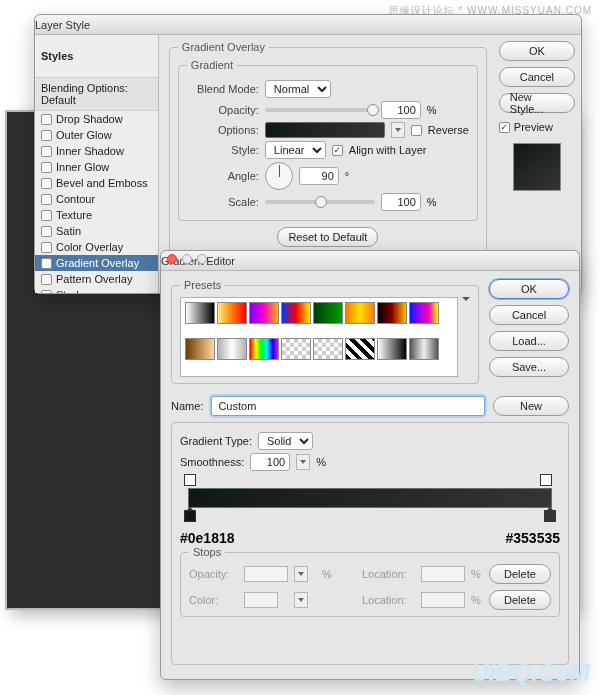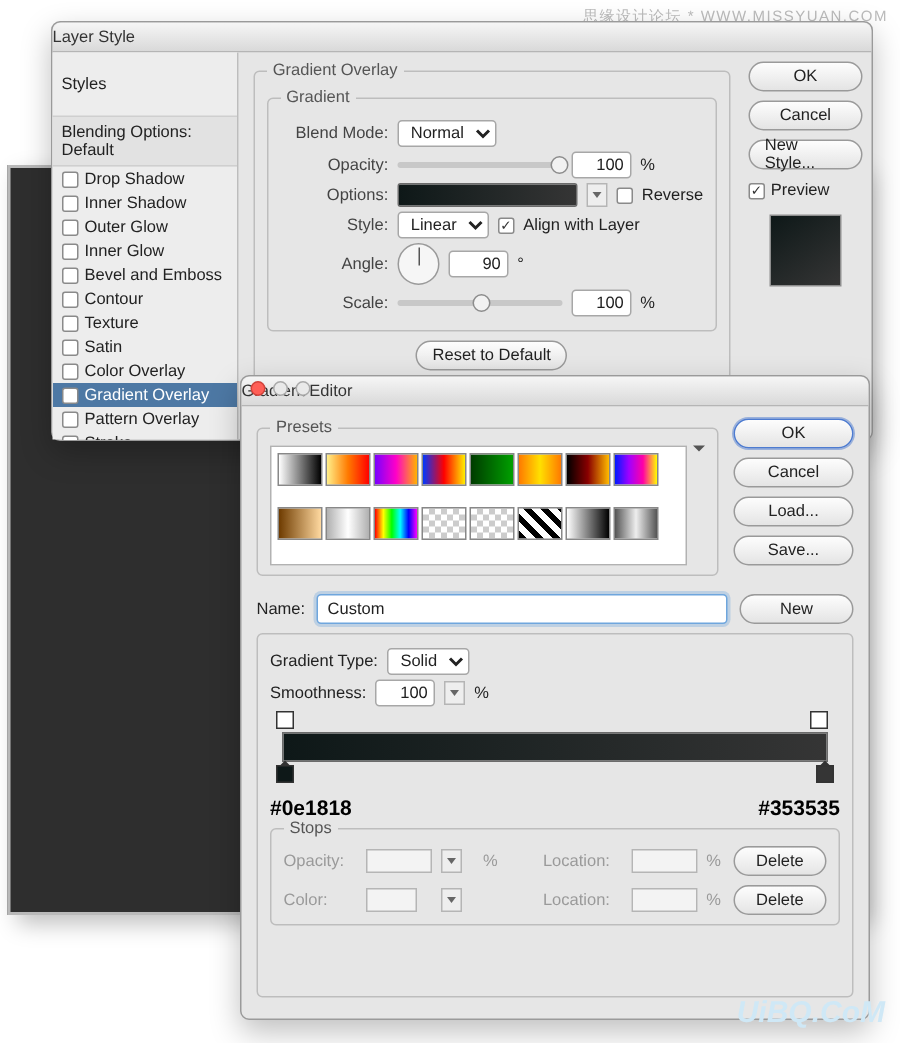--- a/index.html
+++ b/index.html
@@ -1,26 +1,26 @@
 <!DOCTYPE html>
 <html><head>
 <meta charset="utf-8">
 <style>
   *{box-sizing:border-box;font-family:"Lucida Grande","Segoe UI",Arial,sans-serif;font-size:11px;color:#222}
   body{margin:0;width:600px;height:695px;background:#fff;position:relative;overflow:hidden}
   .watermark-top{position:absolute;top:4px;right:8px;font-size:10px;color:#bcbcbc;letter-spacing:1px}
-  .watermark-bottom{position:absolute;bottom:8px;right:10px;font-size:20px;font-weight:bold;color:#cfe8f6;font-style:italic}
+  .watermark-bottom{position:absolute;bottom:8px;right:10px;font-size:24px;font-weight:bold;color:#cfe8f6;font-style:italic}
   .canvas{position:absolute;left:5px;top:110px;width:570px;height:500px;background:#2e2e2e;border:2px solid #b9b9b9;box-shadow:6px 6px 14px rgba(0,0,0,.25)}
   
   .dlg{position:absolute;background:#e6e6e6;border:1px solid #9a9a9a;border-radius:6px;box-shadow:0 8px 20px rgba(0,0,0,.25)}
   .dlg-ls{left:34px;top:14px;width:548px;height:280px}
   .dlg-title{height:20px;line-height:20px;background:linear-gradient(#f6f6f6,#d9d9d9);border-bottom:1px solid #b5b5b5;border-radius:6px 6px 0 0;font-size:11px;color:#333}
   .ls-body{display:flex;height:calc(100% - 20px)}
   .styles-col{width:130px;border-right:1px solid #bdbdbd;background:#ededed;display:flex;flex-direction:column}
-  .styles-head{padding:15px 6px;border-bottom:1px solid #cfcfcf;font-weight:normal}
+  .styles-head{padding:15px 6px;border-bottom:1px solid #cfcfcf;font-weight:bold}
   .blend-head{padding:4px 6px;border-bottom:1px solid #cfcfcf;background:#e2e2e2}
   .style-list{flex:1;overflow:auto}
   .style-item{display:flex;align-items:flex-end;gap:4px;padding:2px 6px;cursor:default}
   .style-item.indent{}
   .style-item.sel{background:#4d78a4;color:#fff}
   .style-item.sel span{color:#fff}
   .chk{width:11px;height:11px;border:1px solid #8a8a8a;border-radius:2px;background:#fff;display:inline-flex;align-items:center;justify-content:center;font-size:9px;line-height:1;color:#333}
   .center-col{flex:1;padding:6px 6px 6px 10px}
   fieldset{border:1px solid #bdbdbd;border-radius:4px;margin:0 0 6px;padding:6px 8px}
   legend{padding:0 4px;color:#555}
@@ -82,25 +82,25 @@
     <div class="styles-col">
       <div class="styles-head">Styles</div>
       <div class="blend-head">Blending Options: Default</div>
       <div class="style-list" id="style-list">
           <div class="style-item">
             <span class="chk"></span>
             <span>Drop Shadow</span>
           </div>
           <div class="style-item">
             <span class="chk"></span>
+            <span>Outer Glow</span>
+          </div>
+          <div class="style-item">
+            <span class="chk"></span>
             <span>Inner Shadow</span>
-          </div>
-          <div class="style-item">
-            <span class="chk"></span>
-            <span>Outer Glow</span>
           </div>
           <div class="style-item">
             <span class="chk"></span>
             <span>Inner Glow</span>
           </div>
           <div class="style-item">
             <span class="chk"></span>
             <span>Bevel and Emboss</span>
           </div>
           <div class="style-item indent">

